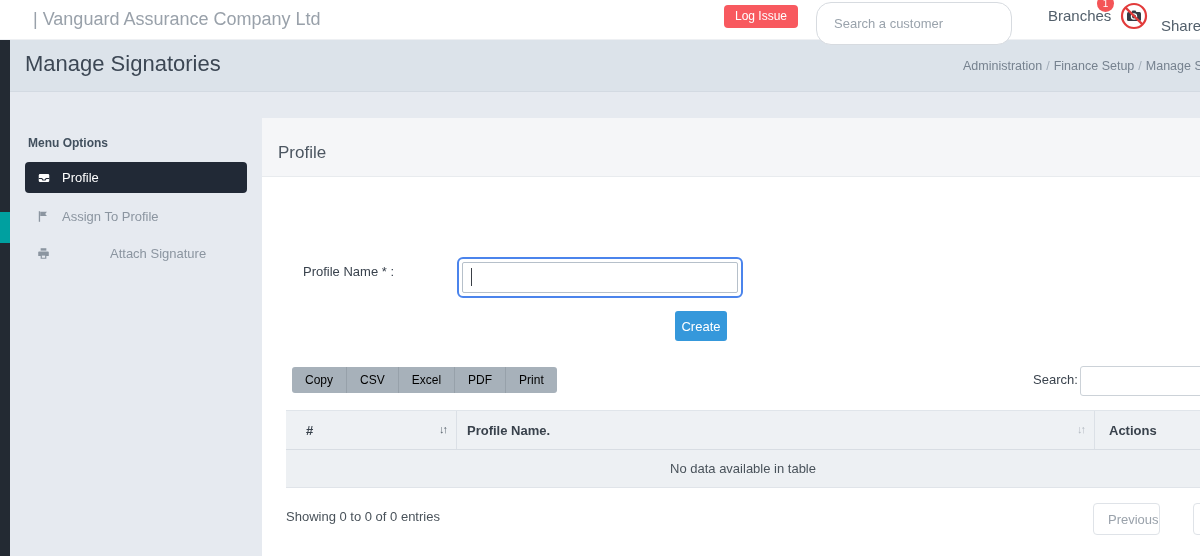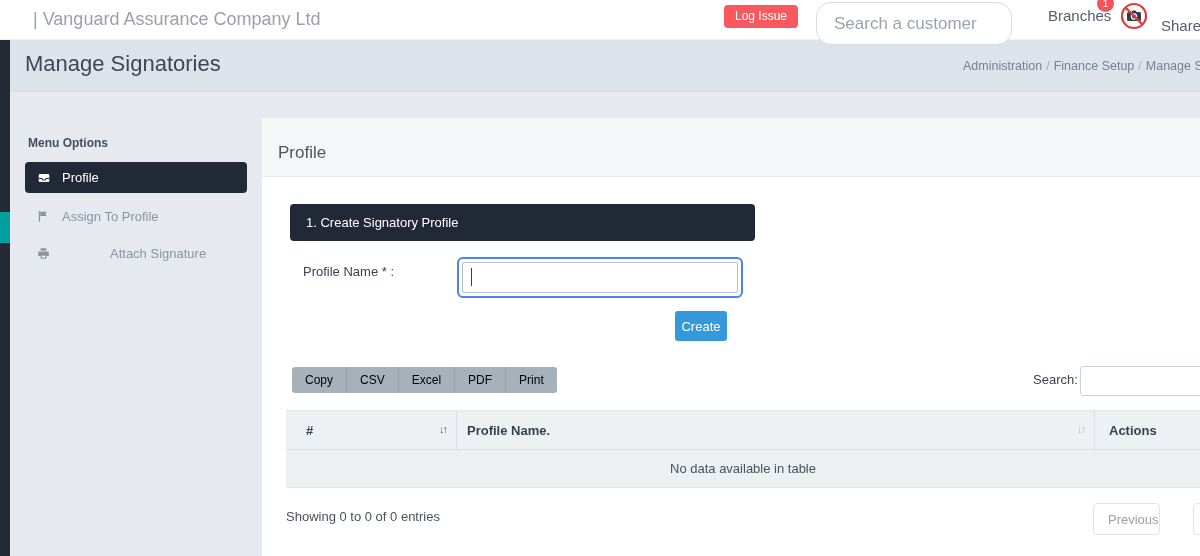--- a/index.html
+++ b/index.html
@@ -3,21 +3,21 @@
 <meta charset="utf-8">
 <style>
   * { margin:0; padding:0; box-sizing:border-box; }
   body { font-family:"Liberation Sans", sans-serif; background:#fff; }
   .screen { position:relative; width:1200px; height:556px; overflow:hidden; background:#e6eaf0; }
 
   
   .topbar { position:absolute; left:0; top:0; width:1200px; height:40px; background:#fff; border-bottom:1px solid #eef0f3; z-index:5; }
   .company { position:absolute; left:33px; top:9px; font-size:18px; color:#99a1aa; white-space:nowrap; }
   .log-issue { position:absolute; left:724px; top:5px; height:23px; padding:0 11px; background:#f8595f; border:none; border-radius:4px; color:#fff; font-size:12px; line-height:23px; font-family:inherit; cursor:pointer; }
-  .cust-search { position:absolute; left:816px; top:2px; width:196px; height:43px; border:1px solid #d7dbe0; border-radius:15px; padding:0 17px; font-size:17px; color:#5a6570; outline:none; font-family:inherit; background:#fff; }
+  .cust-search { position:absolute; left:816px; top:2px; width:196px; height:43px; border:1px solid #d7dbe0; border-radius:15px; padding:0 17px; font-size:13px; color:#5a6570; outline:none; font-family:inherit; background:#fff; }
   .cust-search::placeholder { color:#9aa3ac; }
   .branches { position:absolute; left:1048px; top:7px; font-size:15px; color:#525f6b; cursor:pointer; }
   .badge { position:absolute; left:1097px; top:-5px; width:17px; height:17px; border-radius:50%; background:#f45457; color:#fff; font-size:10px; line-height:18px; text-align:center; z-index:6; }
   .cam-icon { position:absolute; left:1120px; top:2px; width:28px; height:28px; cursor:pointer; }
   .share { position:absolute; left:1161px; top:17px; font-size:15px; color:#525f6b; white-space:nowrap; cursor:pointer; }
 
   
   .page-header { position:absolute; left:0; top:40px; width:1200px; height:52px; background:#dce3ea; border-bottom:1px solid #d3dae2; }
   .page-title { position:absolute; left:25px; top:51px; font-size:22px; color:#3c4754; }
   .breadcrumb { position:absolute; left:963px; top:59px; font-size:12.5px; color:#76828f; white-space:nowrap; }
@@ -134,21 +134,20 @@
         </svg>
     </span>
     <span>Attach Signature</span>
   </div>
 
   <div class="card">
     <div class="card-header"></div>
   </div>
   <div class="card-title">Profile</div>
 
-  <div class="panel-header">1. Create Signatory Profile</div>
 
   <div class="fld-label">Profile Name * :</div>
   <div class="focus-wrap">
     <input class="text-input" value="" style="">
   </div>
   <div class="caret"></div>
   <button class="create-btn">Create</button>
 
   <div class="export-group">
     <button class="export-btn">Copy</button>

